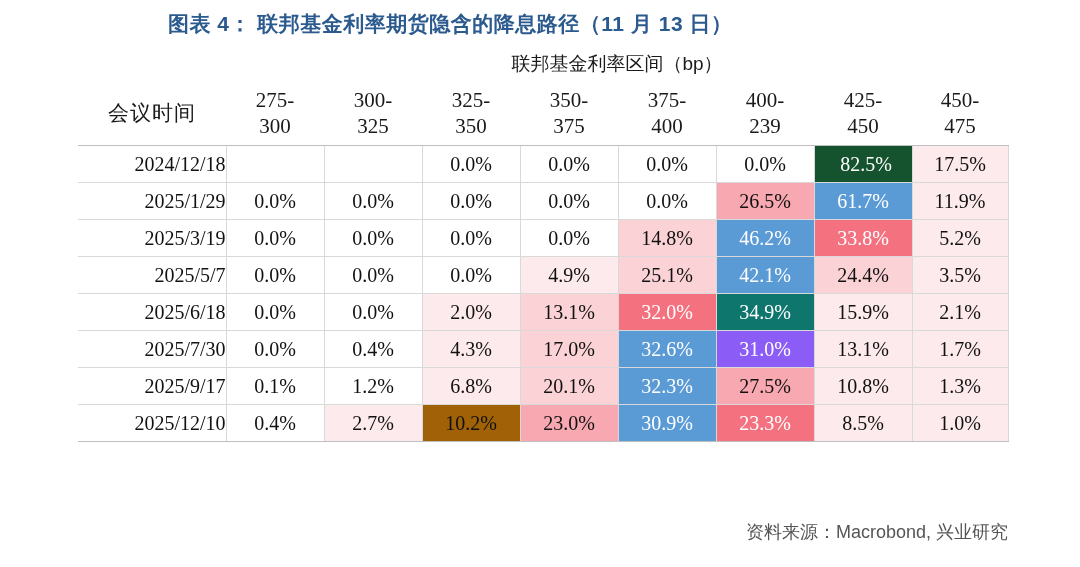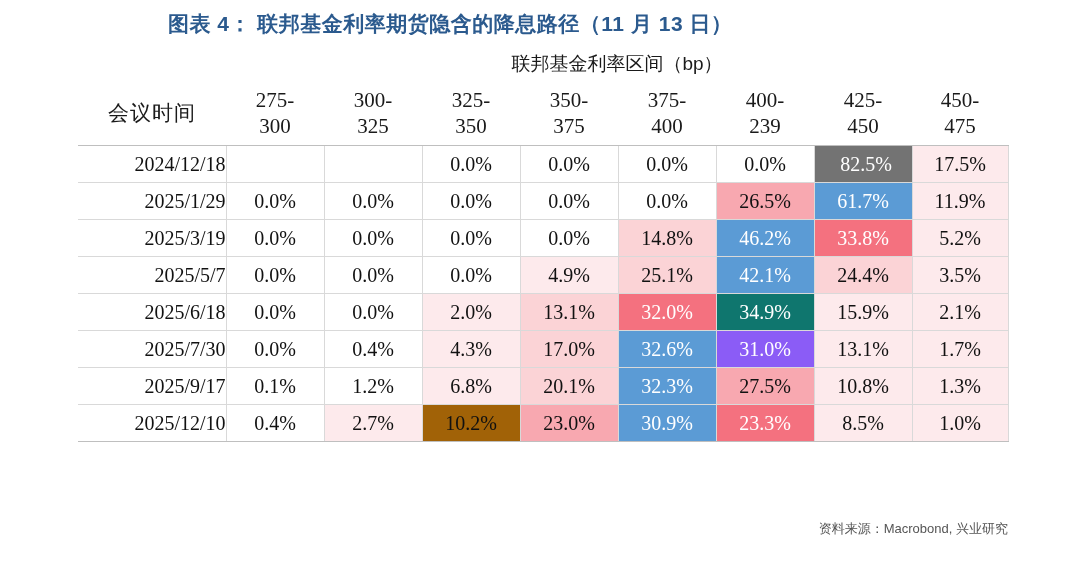--- a/index.html
+++ b/index.html
@@ -109,21 +109,21 @@
     color: #111111;
     background: #ffffff;
     vertical-align: middle;
   }
   td.cell.empty { background: #ffffff; }
   .source {
     position: absolute;
     right: 72px;
     top: 520px;
     font-family: "Liberation Sans", sans-serif;
-    font-size: 13px;
+    font-size: 18px;
     color: #555555;
     white-space: nowrap;
   }
   tr.lastrow td { border-bottom: 1px solid #bfbfbf; }
 </style>
 </head>
 <body>
 
 <div class="page">
 
@@ -185,21 +185,21 @@
       </thead>
       <tbody id="table-body">
           <tr>
             <td class="rowlabel">2024/12/18</td>
             <td class="cell empty" style="background: rgb(255, 255, 255);"></td>
             <td class="cell empty" style="background: rgb(255, 255, 255);"></td>
             <td class="cell" style="background: rgb(255, 255, 255);">0.0%</td>
             <td class="cell" style="background: rgb(255, 255, 255);">0.0%</td>
             <td class="cell" style="background: rgb(255, 255, 255);">0.0%</td>
             <td class="cell" style="background: rgb(255, 255, 255);">0.0%</td>
-            <td class="cell" style="background: #737373; color: rgb(255, 255, 255); padding-left: 6px;">82.5%</td>
+            <td class="cell" style="background: #14532d; color: rgb(255, 255, 255); padding-left: 6px;">82.5%</td>
             <td class="cell" style="background: rgb(253, 234, 236);">17.5%</td>
           </tr>
           <tr>
             <td class="rowlabel">2025/1/29</td>
             <td class="cell" style="background: rgb(255, 255, 255);">0.0%</td>
             <td class="cell" style="background: rgb(255, 255, 255);">0.0%</td>
             <td class="cell" style="background: rgb(255, 255, 255);">0.0%</td>
             <td class="cell" style="background: rgb(255, 255, 255);">0.0%</td>
             <td class="cell" style="background: rgb(255, 255, 255);">0.0%</td>
             <td class="cell" style="background: rgb(248, 168, 176);">26.5%</td>

